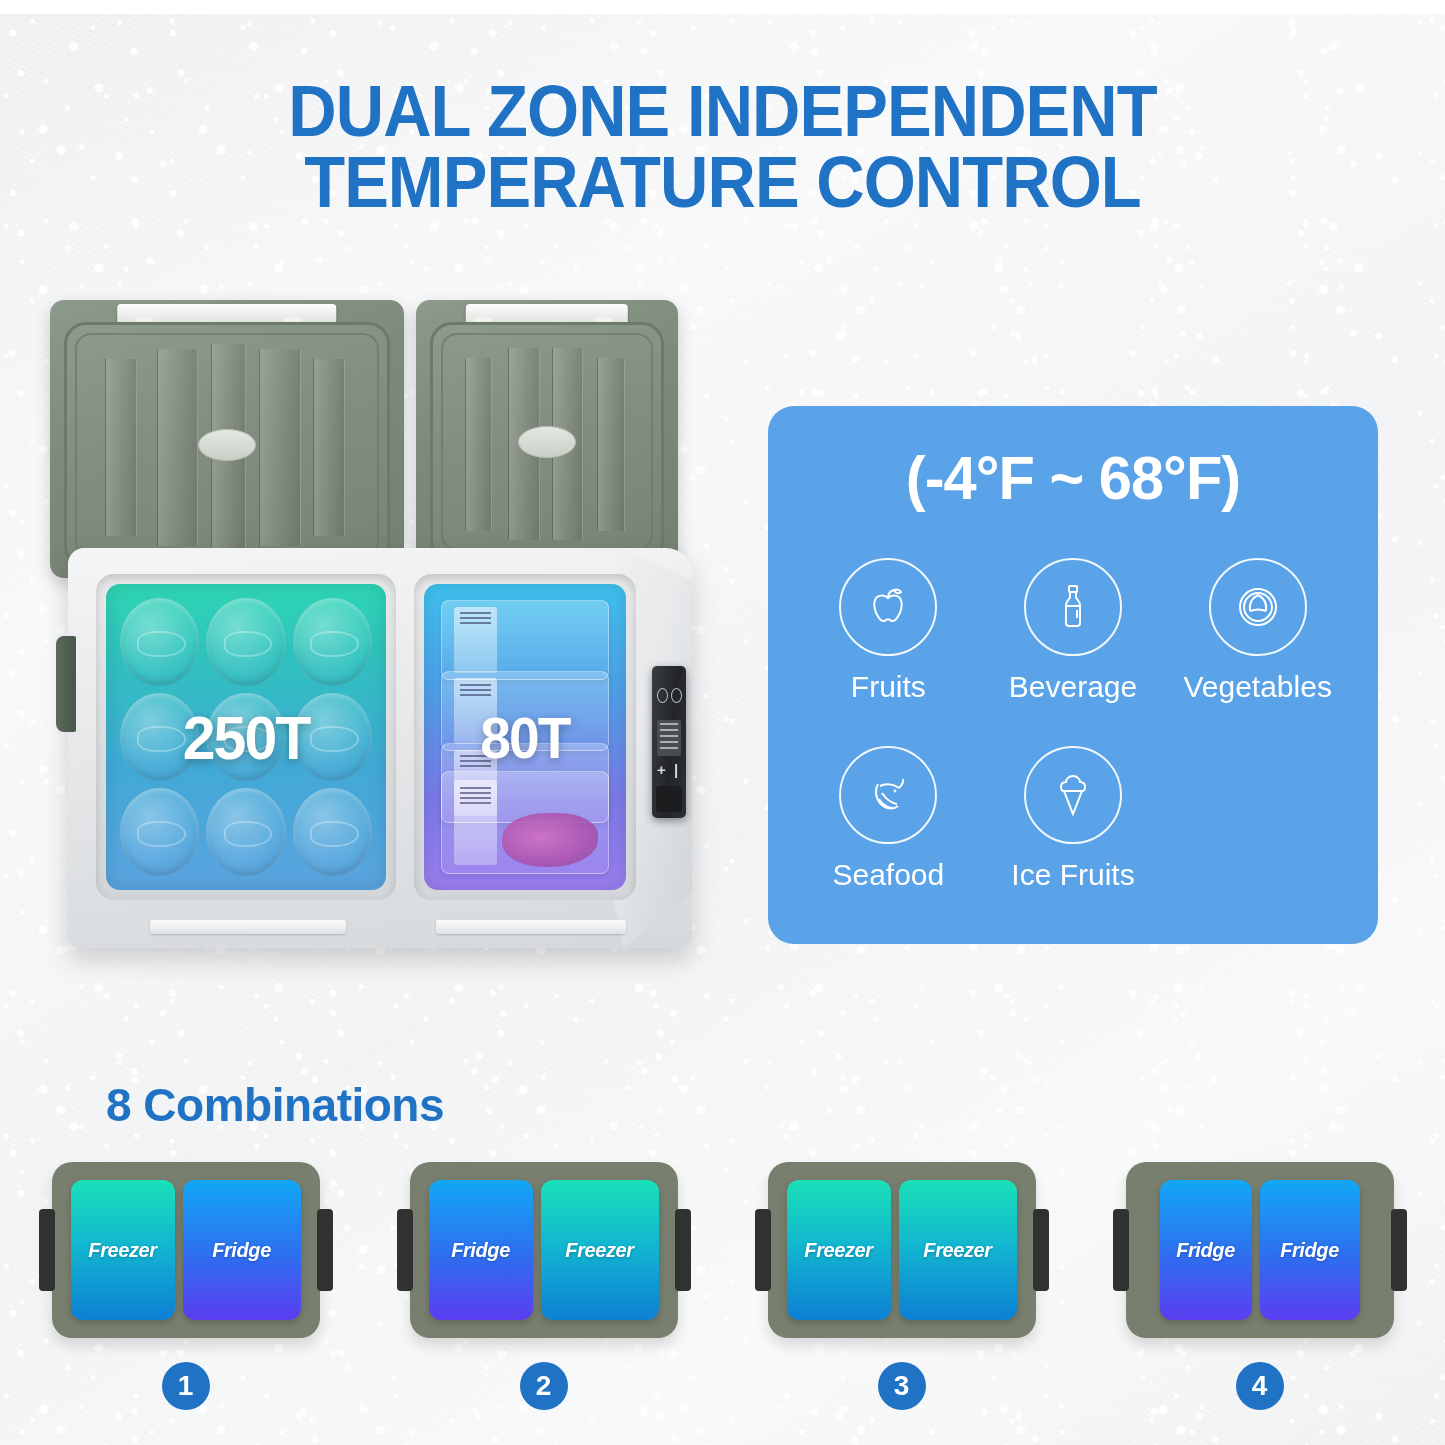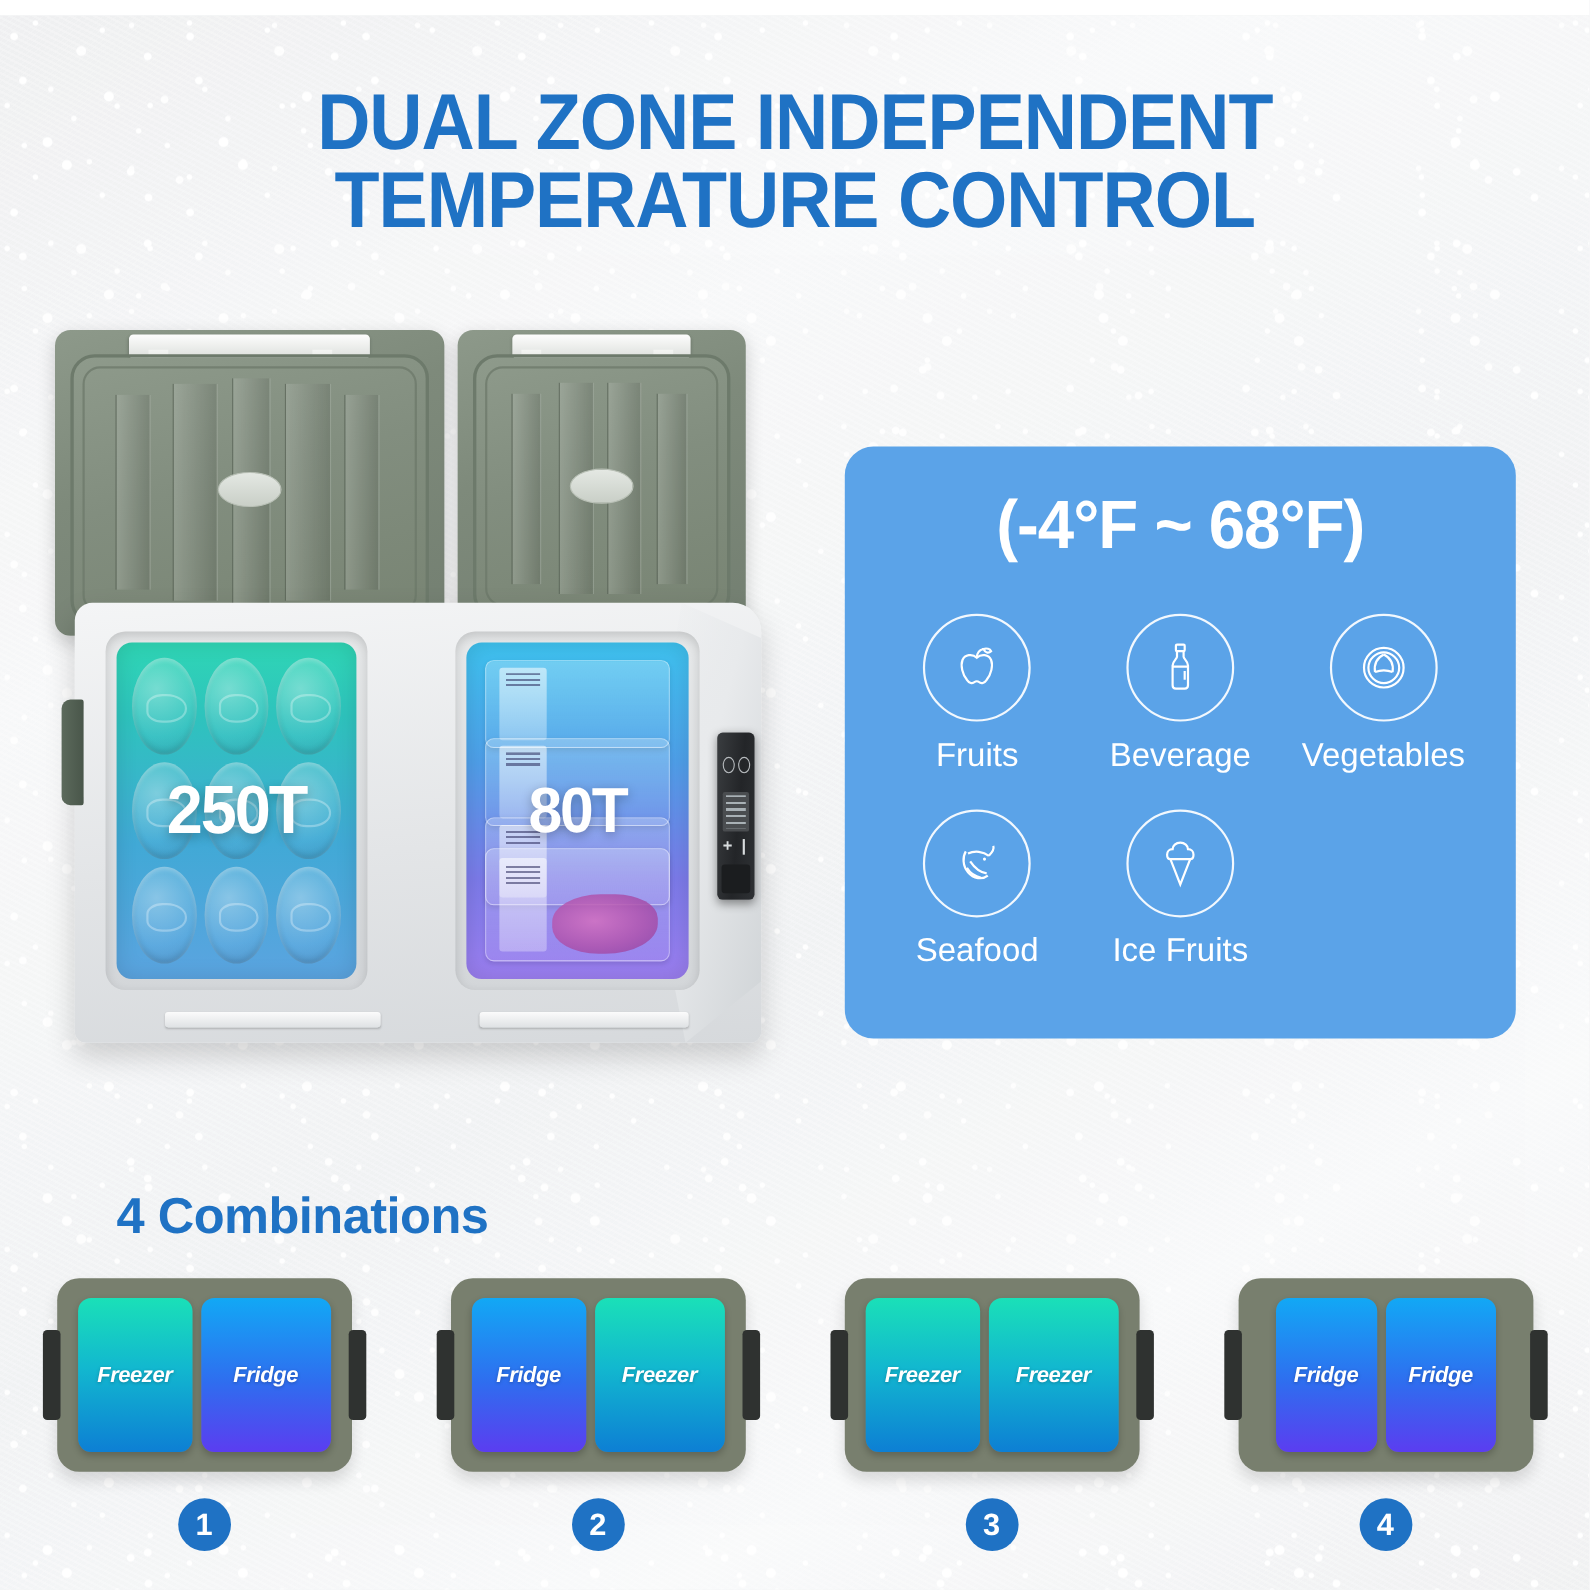--- a/index.html
+++ b/index.html
@@ -150,21 +150,21 @@
     background:linear-gradient(105deg,rgba(255,255,255,.0) 0%,#e8eaec 40%,#cfd3d6 100%);
     border-radius:0 26px 10px 0;
     clip-path:polygon(16% 0, 100% 8%, 100% 86%, 20% 100%, 0 78%, 0 20%);
   }
   .cavity{
     position:absolute;
     background:linear-gradient(180deg,#e7e9ea,#d3d6d9);
     border-radius:18px;
     box-shadow:inset 0 4px 10px rgba(0,0,0,.16);
   }
-  .cav-left { left:28px;  top:26px; width:238px; height:326px; }
+  .cav-left { left:28px;  top:26px; width:300px; height:326px; }
   .cav-right{ left:346px; top:26px; width:222px; height:326px; }
 
   .zone{
     position:absolute; inset:10px;
     border-radius:14px;
     overflow:hidden;
     box-shadow:inset 0 0 20px rgba(0,0,0,.12);
   }
   .zone-left{
     background:linear-gradient(180deg,#2fd6b5 0%,#2ec3bd 22%,#41a9d6 60%,#5ba4e0 100%);
@@ -293,21 +293,21 @@
     font-weight:bold;
     font-size:62px;
     letter-spacing:-1px;
     transform:scaleX(.96);
   }
   .food-grid{
     position:absolute; left:28px; right:28px; top:152px;
     display:grid;
     grid-template-columns:repeat(3,1fr);
     grid-template-rows:repeat(2,1fr);
-    row-gap:32px;
+    row-gap:42px;
   }
   .food-cell{ text-align:center; }
   .food-circle{
     width:98px; height:98px;
     margin:0 auto 14px auto;
     border:2px solid rgba(255,255,255,.92);
     border-radius:50%;
     display:flex; align-items:center; justify-content:center;
   }
   .food-label{
@@ -545,21 +545,21 @@
             <path d="M28 9c-4 0-7 3-7 6-3 0-5 2-5 5 0 2 1 4 3 4h18c2 0 3-2 3-4 0-3-2-5-5-5 0-3-3-6-7-6z"></path>
             <path d="M19 24l9 23 9-23"></path>
           </svg>
         </div>
         <div class="food-label">Ice Fruits</div>
       </div>
 
     </div>
   </div>
 
-  <div class="combo-title">4 Combinations</div>
+  <div class="combo-title">8 Combinations</div>
 
   <div class="combo-row">
 
     <div class="combo-item">
       <div class="combo-shell">
         <div class="combo-ear l"></div>
         <div class="combo-ear r"></div>
         <div class="combo-cell freezer" style="width:104px">
           <span class="combo-cell-label">Freezer</span>
         </div>

